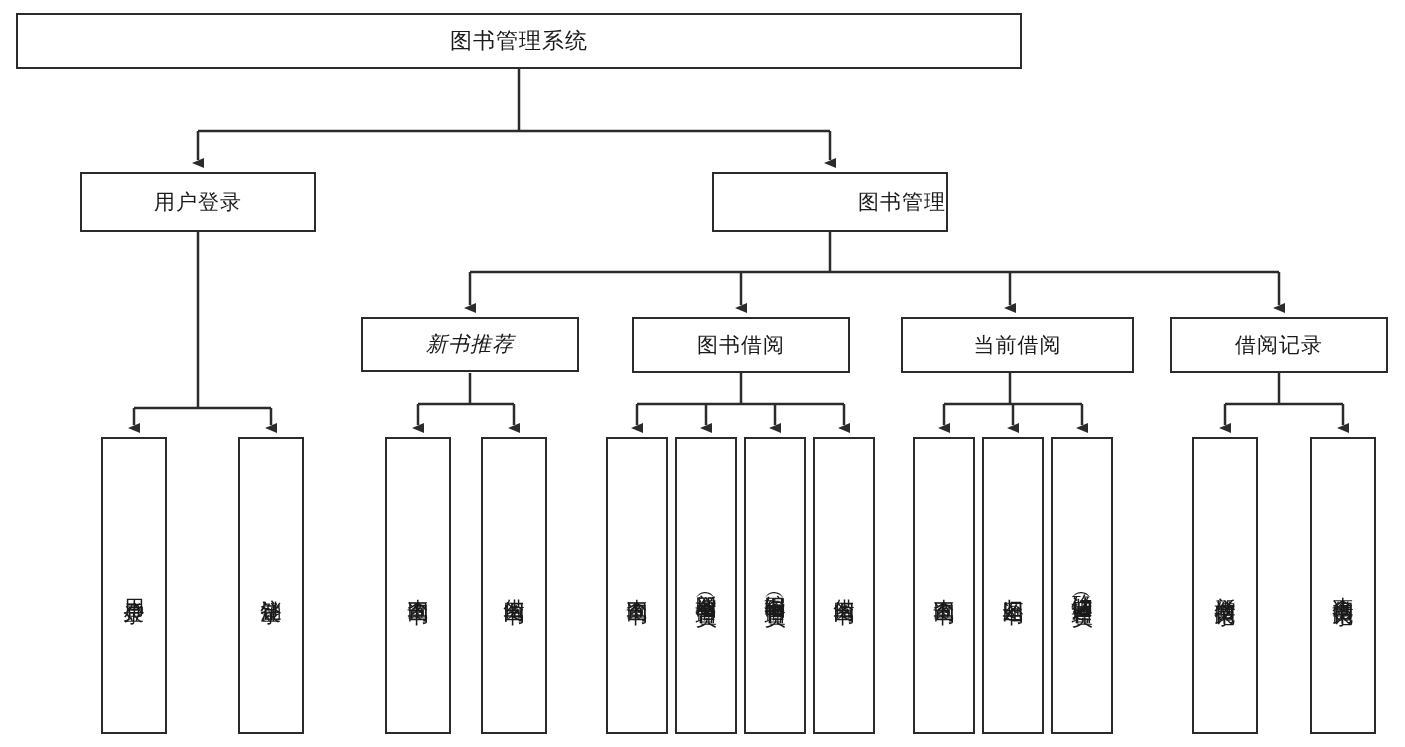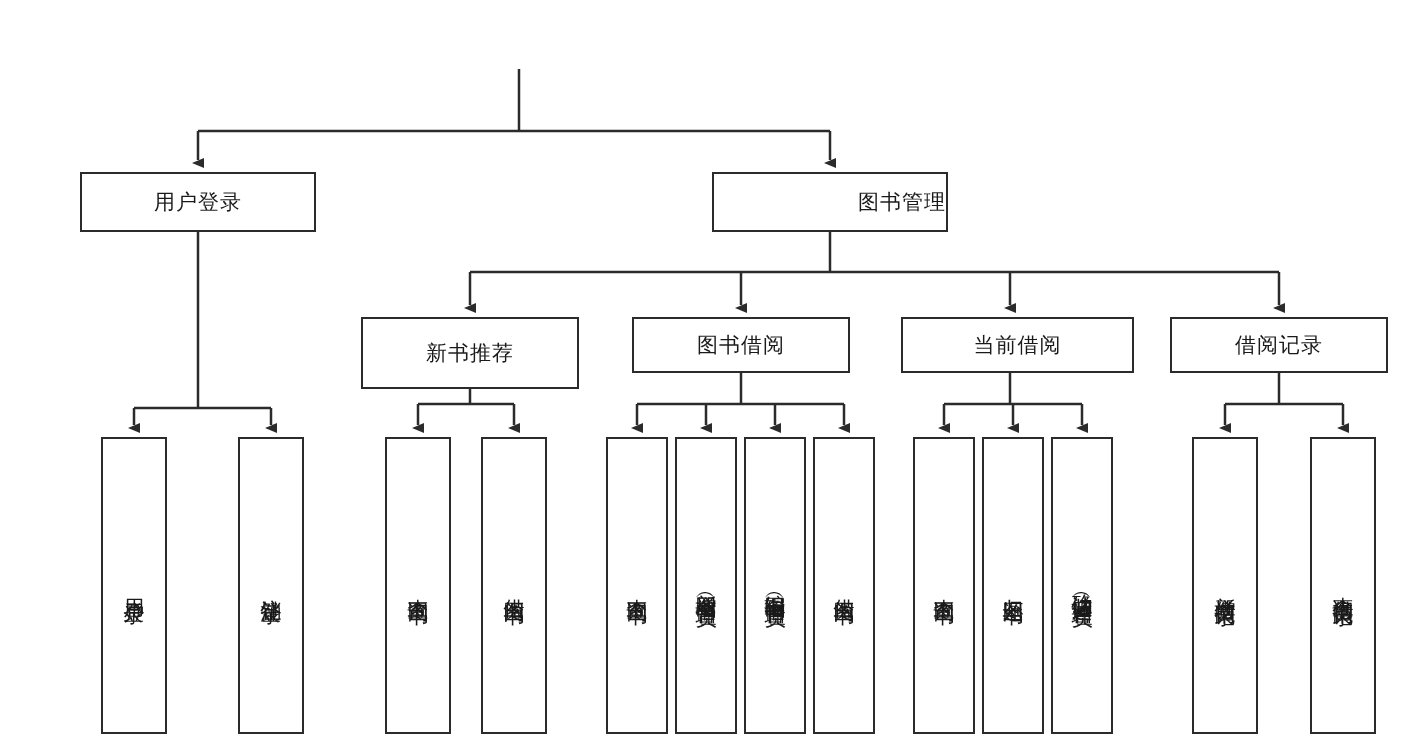--- a/index.html
+++ b/index.html
@@ -110,29 +110,32 @@
       <path d="M1013,404 L1013,425" marker-end="url(#arrow)"></path>
       <path d="M1082,404 L1082,425" marker-end="url(#arrow)"></path>
 
       <path d="M1279,373 L1279,404"></path>
       <path d="M1225,404 L1343,404"></path>
       <path d="M1225,404 L1225,425" marker-end="url(#arrow)"></path>
       <path d="M1343,404 L1343,425" marker-end="url(#arrow)"></path>
     </g>
   </svg>
 
+  <div class="node h root" style="left:16px;top:13px;width:1006px;height:56px;">
+    <span>图书管理系统</span>
+  </div>
 
   <div class="node h" style="left:80px;top:172px;width:236px;height:60px;">
     <span>用户登录</span>
   </div>
   <div class="node h" style="left:712px;top:172px;width:236px;height:60px;justify-content:flex-end;">
     <span>图书管理</span>
   </div>
 
-  <div class="node h" style="left:361px;top:317px;width:218px;height:72px;">
+  <div class="node h" style="left:361px;top:317px;width:218px;height:55px;font-style:italic;">
     <span>新书推荐</span>
   </div>
   <div class="node h" style="left:632px;top:317px;width:218px;height:56px;">
     <span>图书借阅</span>
   </div>
   <div class="node h" style="left:901px;top:317px;width:233px;height:56px;">
     <span>当前借阅</span>
   </div>
   <div class="node h" style="left:1170px;top:317px;width:218px;height:56px;">
     <span>借阅记录</span>

